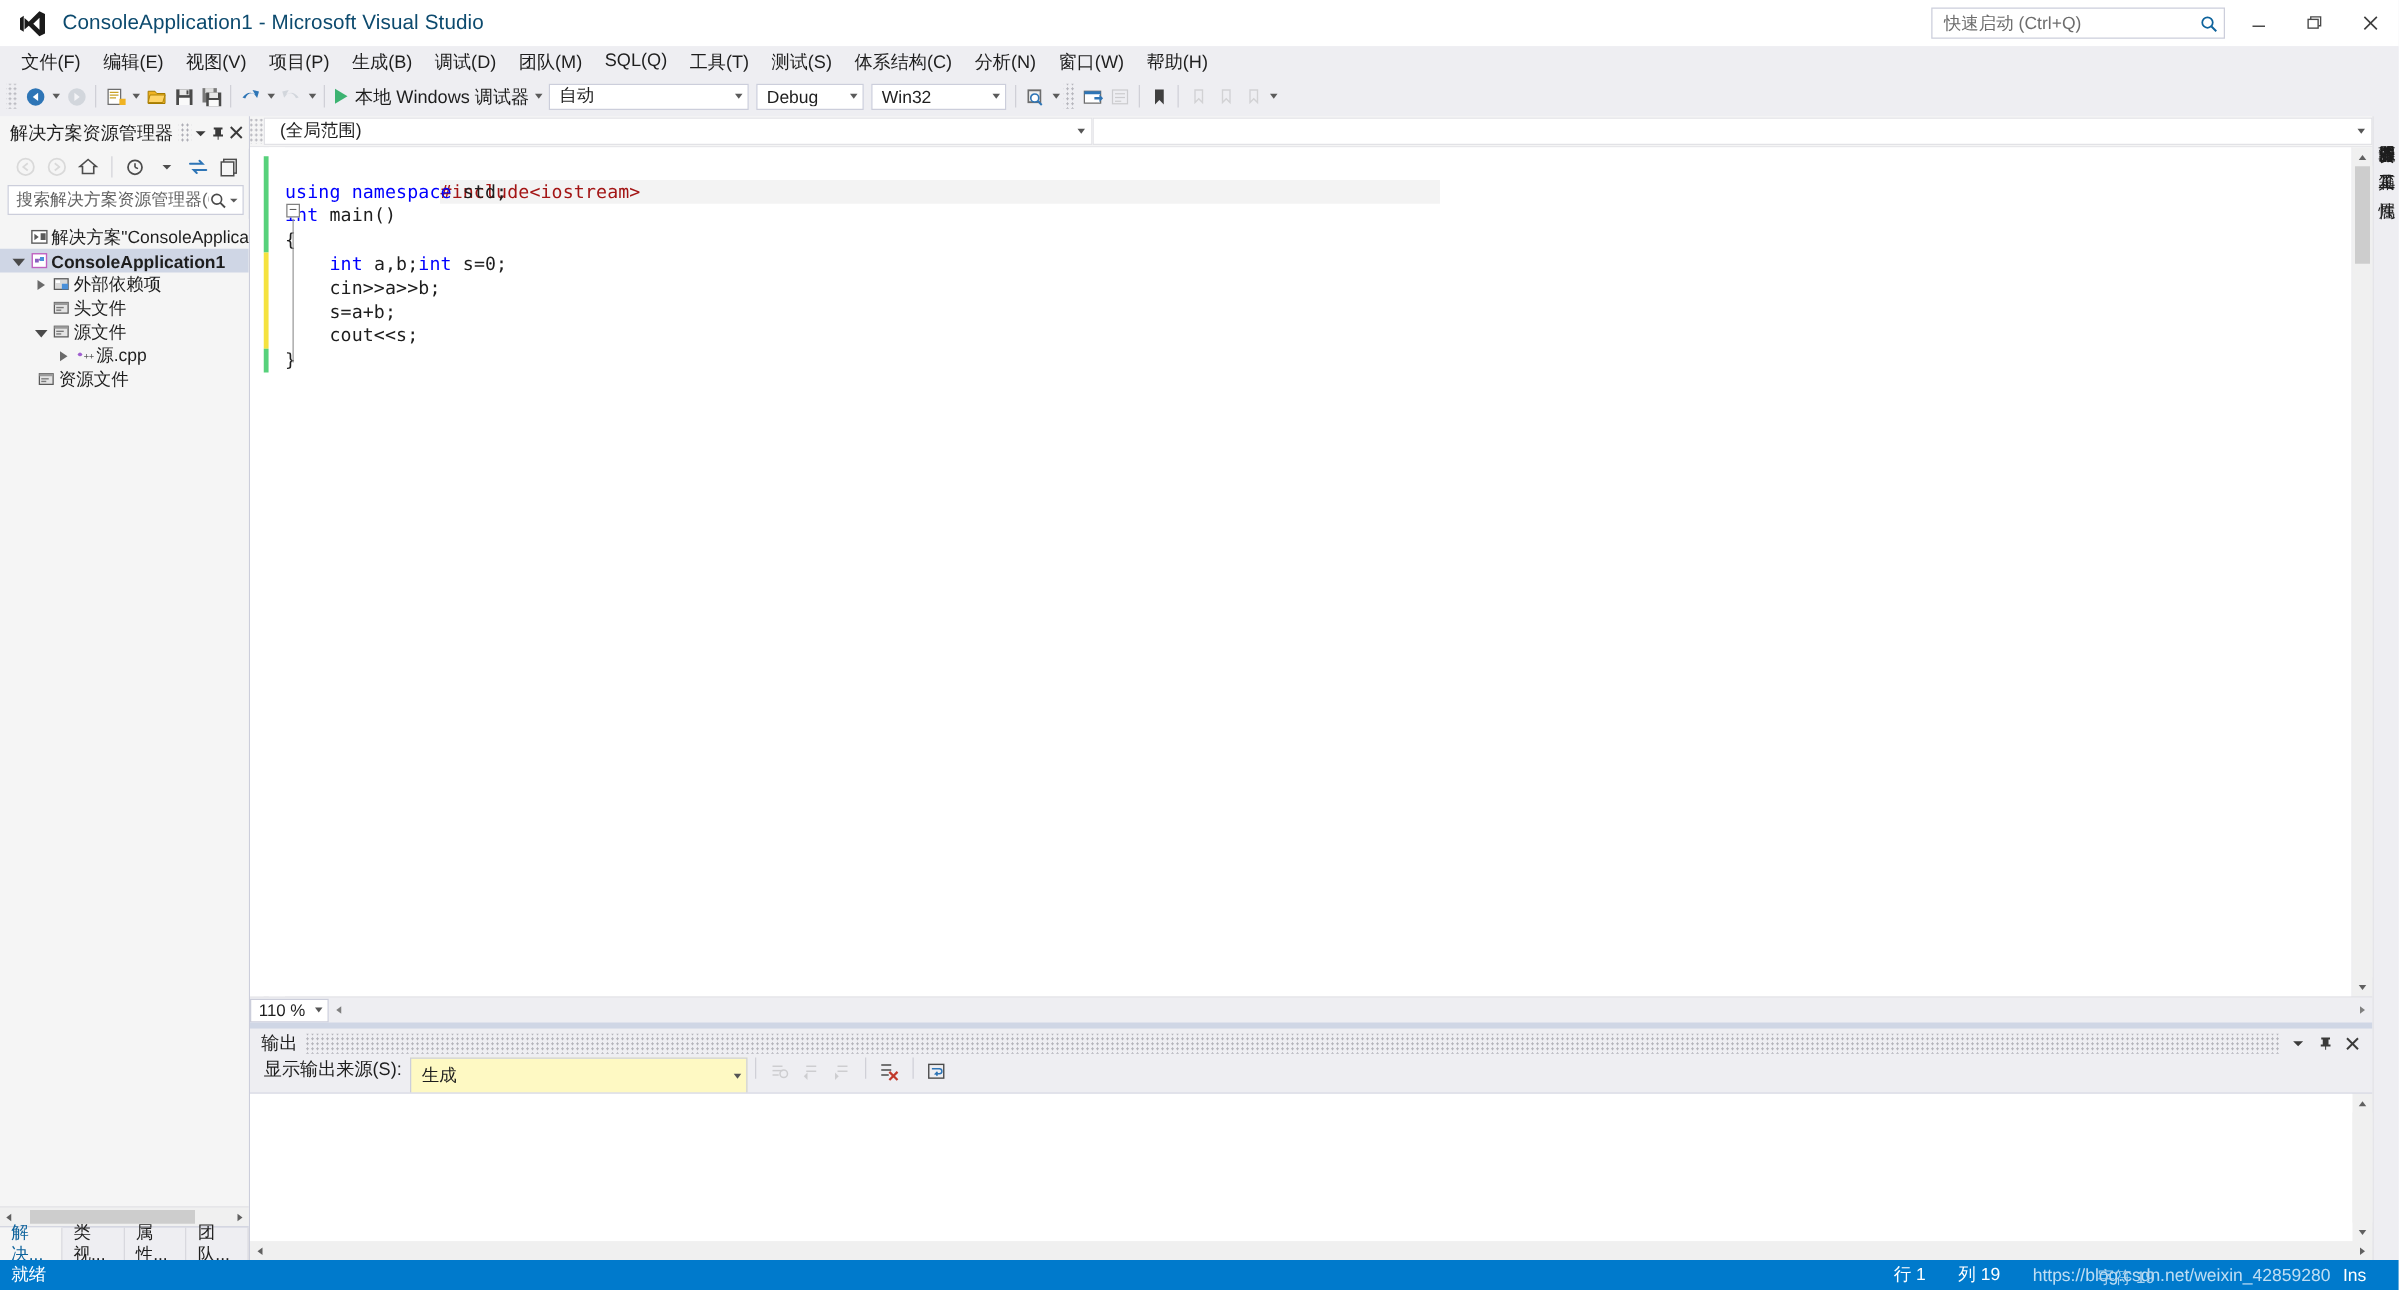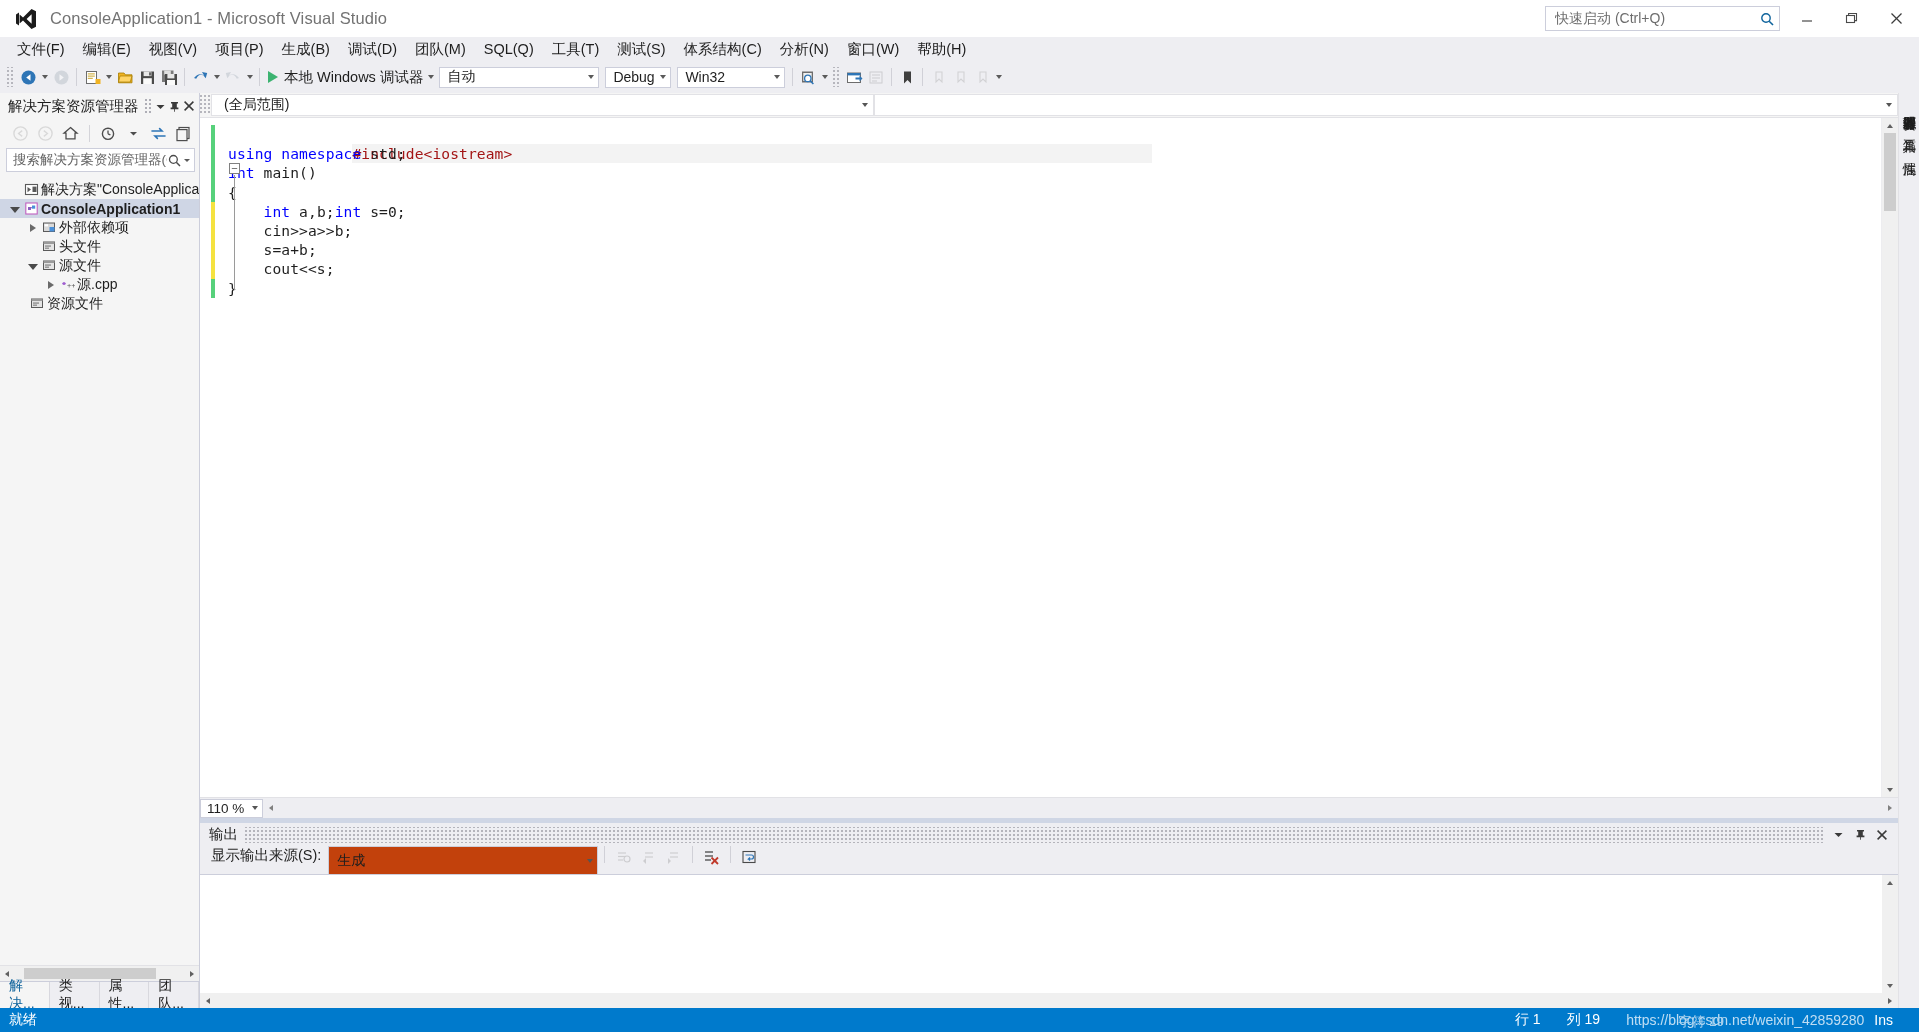--- a/index.html
+++ b/index.html
@@ -8,21 +8,21 @@
     font-family:"Liberation Sans","DejaVu Sans",sans-serif;
     font-size:15px;color:#1e1e1e;background:#ffffff;
     -webkit-font-smoothing:antialiased;
   }
   .app{width:1919px;height:1032px;display:flex;flex-direction:column;background:#eeeef2;}
 
   
   .titlebar{height:37px;background:#ffffff;display:flex;align-items:center;flex:0 0 37px;}
   .vs-logo{width:26px;height:26px;margin-left:13px;margin-right:11px;display:flex;align-items:center;justify-content:center;}
   .vs-logo svg{display:block;}
-  .title-text{font-size:16.5px;color:#737373;letter-spacing:.1px;}
+  .title-text{font-size:16.5px;color:#0c4a6e;letter-spacing:.1px;}
   .titlebar-spacer{flex:1 1 auto;}
   .quicklaunch{
     width:235px;height:25px;background:#ffffff;border:1px solid #cccedb;
     display:flex;align-items:center;padding:0 4px 0 9px;margin-right:4px;box-sizing:border-box;}
   .quicklaunch .ql-text{flex:1;font-size:14px;color:#6d6d6d;white-space:nowrap;overflow:hidden;}
   .ql-search{width:16px;height:16px;flex:0 0 16px;}
   .wbtns{display:flex;align-items:center;height:37px;}
   .wbtn{width:45px;height:34px;display:flex;align-items:center;justify-content:center;color:#4a4a4a;}
   .wbtn svg{display:block;}
   .wbtn.close{color:#3c3c3c;}
@@ -43,21 +43,21 @@
   .tb-sep{width:1px;height:18px;background:#d0d0d7;margin:0 4px;}
   .tb-run{display:flex;align-items:center;height:22px;padding:0 2px 0 4px;}
   .tb-run .tri{width:0;height:0;border-top:6.5px solid transparent;border-bottom:6.5px solid transparent;border-left:10px solid #3cb371;margin-right:6px;}
   .tb-run .lbl{font-size:14.5px;color:#1e1e1e;white-space:nowrap;}
   .combo{height:21px;background:#ffffff;border:1px solid #cccedb;display:flex;align-items:center;
      padding-left:7px;box-sizing:border-box;margin:0 3px;font-size:14px;color:#1e1e1e;}
   .combo .cv{flex:1;white-space:nowrap;overflow:hidden;}
   .combo .ar{width:15px;display:flex;align-items:center;justify-content:center;}
   .combo .ar::after{content:"";border-left:3.5px solid transparent;border-right:3.5px solid transparent;border-top:4px solid #5a5a5a;}
   .combo.w160{width:160px;}
-  .combo.w78{width:66px;}
+  .combo.w78{width:86px;}
   .combo.w108{width:108px;}
 
   
   .mainrow{flex:1 1 auto;display:flex;min-height:0;}
 
   
   .solex{width:199px;flex:0 0 199px;background:#f5f5f5;display:flex;flex-direction:column;border-right:1px solid #cccedb;}
   .solex-head{height:26px;display:flex;align-items:center;padding:0 3px 0 8px;background:#f5f5f5;}
   .solex-title{font-size:14.5px;color:#1e1e1e;white-space:nowrap;}
   .solex-head .dots{width:12px;height:16px;margin-left:4px;
@@ -134,21 +134,21 @@
   .splitter{height:5px;flex:0 0 5px;background:#cfd6e5;}
 
   
   .outpane{height:185px;flex:0 0 185px;background:#eeeef2;display:flex;flex-direction:column;}
   .out-head{height:23px;display:flex;align-items:center;padding-left:9px;}
   .out-title{font-size:14.5px;color:#1e1e1e;}
   .out-dots{flex:1;height:16px;margin:0 6px;
      background-image:radial-gradient(#b4b4bb 1px,transparent 1px);background-size:4px 4px;background-position:0 6px;}
   .out-tools{height:28px;display:flex;align-items:flex-start;padding-left:11px;}
   .out-lbl{font-size:14.5px;color:#1e1e1e;margin-right:7px;white-space:nowrap;}
-  .out-combo{width:270px;height:30px;background:#c2410c;border:1px solid #cccedb;display:flex;align-items:center;padding-left:8px;box-sizing:border-box;font-size:14px;}
+  .out-combo{width:270px;height:30px;background:#fef9c3;border:1px solid #cccedb;display:flex;align-items:center;padding-left:8px;box-sizing:border-box;font-size:14px;}
   .out-combo .ar{margin-left:auto;width:15px;display:flex;align-items:center;justify-content:center;}
   .out-combo .ar::after{content:"";border-left:3.5px solid transparent;border-right:3.5px solid transparent;border-top:4px solid #555;}
   .ot-sep{width:1px;height:17px;background:#d0d0d7;margin:0 6px;}
   .ot-btn{width:25px;height:22px;display:flex;align-items:center;justify-content:center;color:#4a4a4a;}
   .ot-btn.dis{opacity:.32;}
   .out-body{flex:1 1 auto;background:#ffffff;display:flex;min-height:0;border-top:1px solid #cccedb;}
   .out-text{flex:1;background:#ffffff;}
   .out-vs{width:16px;flex:0 0 16px;background:#f0f0f0;display:flex;flex-direction:column;}
   .out-hs{height:15px;background:#f0f0f0;display:flex;align-items:center;}
 

